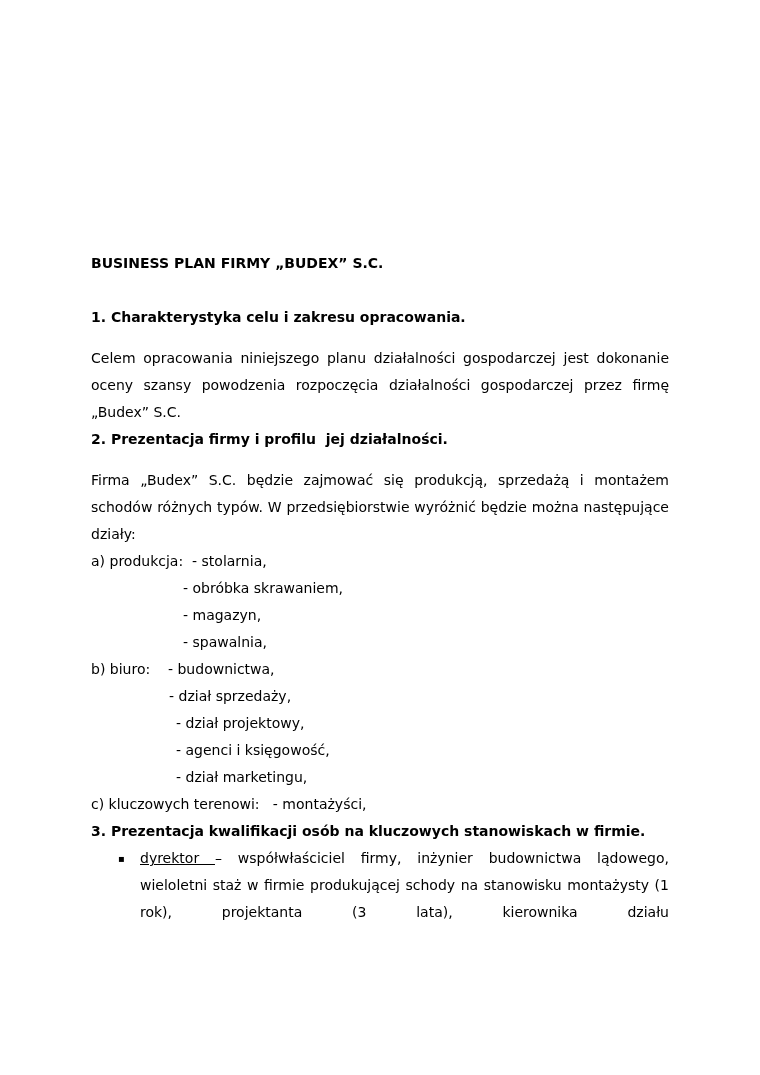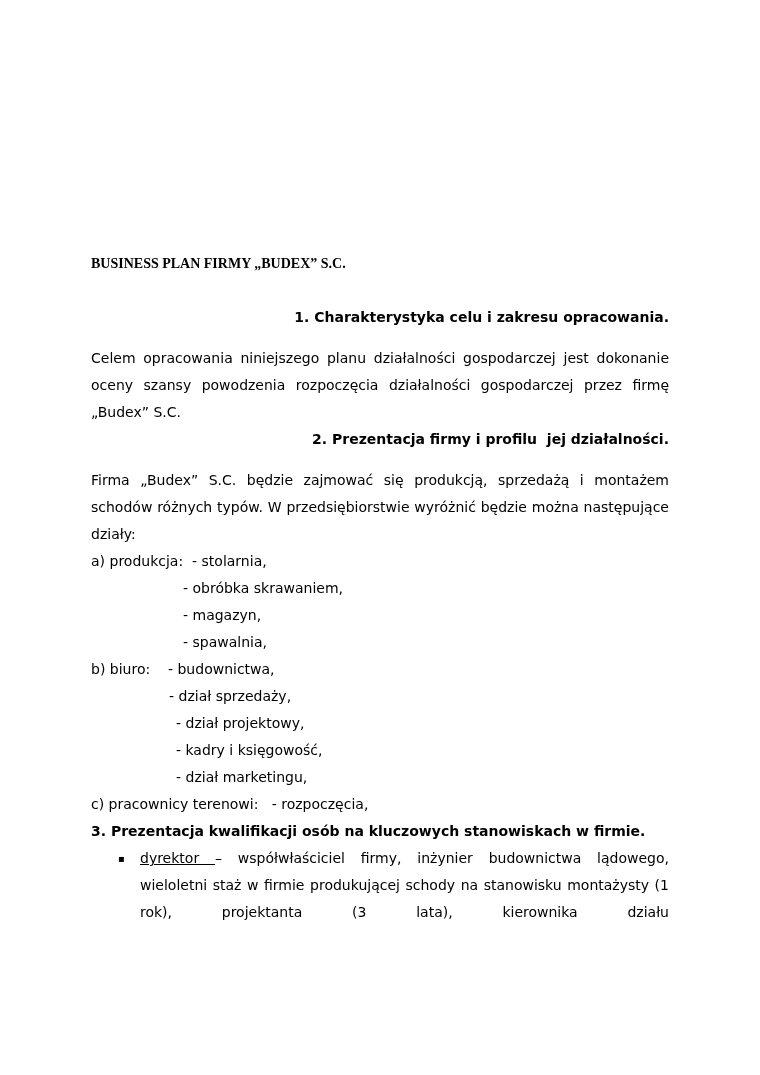--- a/index.html
+++ b/index.html
@@ -18,28 +18,26 @@
     background: #ffffff;
     box-sizing: border-box;
     padding: 250px 91px 0 91px;
     font-family: "DejaVu Sans", "Liberation Sans", sans-serif;
     font-size: 14px;
     line-height: 27px;
     color: #000000;
   }
   .title {
     font-weight: bold;
-    font-family: Liberation Serif, serif;
   }
   .gap {
     height: 27px;
   }
   .heading {
     font-weight: bold;
-    text-align: right;
   }
   .pre {
     white-space: pre-wrap;
   }
   .justify {
     text-align: justify;
   }
   .para {
     text-align: justify;
     margin-top: 14px;
@@ -85,23 +83,23 @@
   <div class="heading pre">2. Prezentacja firmy i profilu  jej działalności.</div>
   <div class="para">Firma „Budex” S.C. będzie zajmować się produkcją, sprzedażą i montażem schodów różnych typów. W przedsiębiorstwie wyróżnić będzie można następujące działy:</div>
 
   <div class="list-line">a) produkcja:  - stolarnia,</div>
   <div class="list-line ind-a">- obróbka skrawaniem,</div>
   <div class="list-line ind-a">- magazyn,</div>
   <div class="list-line ind-a">- spawalnia,</div>
   <div class="list-line">b) biuro:    - budownictwa,</div>
   <div class="list-line ind-b1">- dział sprzedaży,</div>
   <div class="list-line ind-b">- dział projektowy,</div>
-  <div class="list-line ind-b">- kadry i księgowość,</div>
+  <div class="list-line ind-b">- agenci i księgowość,</div>
   <div class="list-line ind-b">- dział marketingu,</div>
-  <div class="list-line">c) pracownicy terenowi:   - rozpoczęcia,</div>
+  <div class="list-line">c) kluczowych terenowi:   - montażyści,</div>
 
   <div class="heading justify">3. Prezentacja kwalifikacji osób na kluczowych stanowiskach w firmie.</div>
 
   <div class="bullet-item">
     <span class="marker">▪</span>
     <div class="bullet-text"><span class="u">dyrektor </span><span>– współwłaściciel firmy, inżynier budownictwa lądowego, wieloletni staż w firmie produkującej schody na stanowisku montażysty (1 rok), projektanta (3 lata), kierownika działu</span></div>
   </div>
 
 </div>
 

